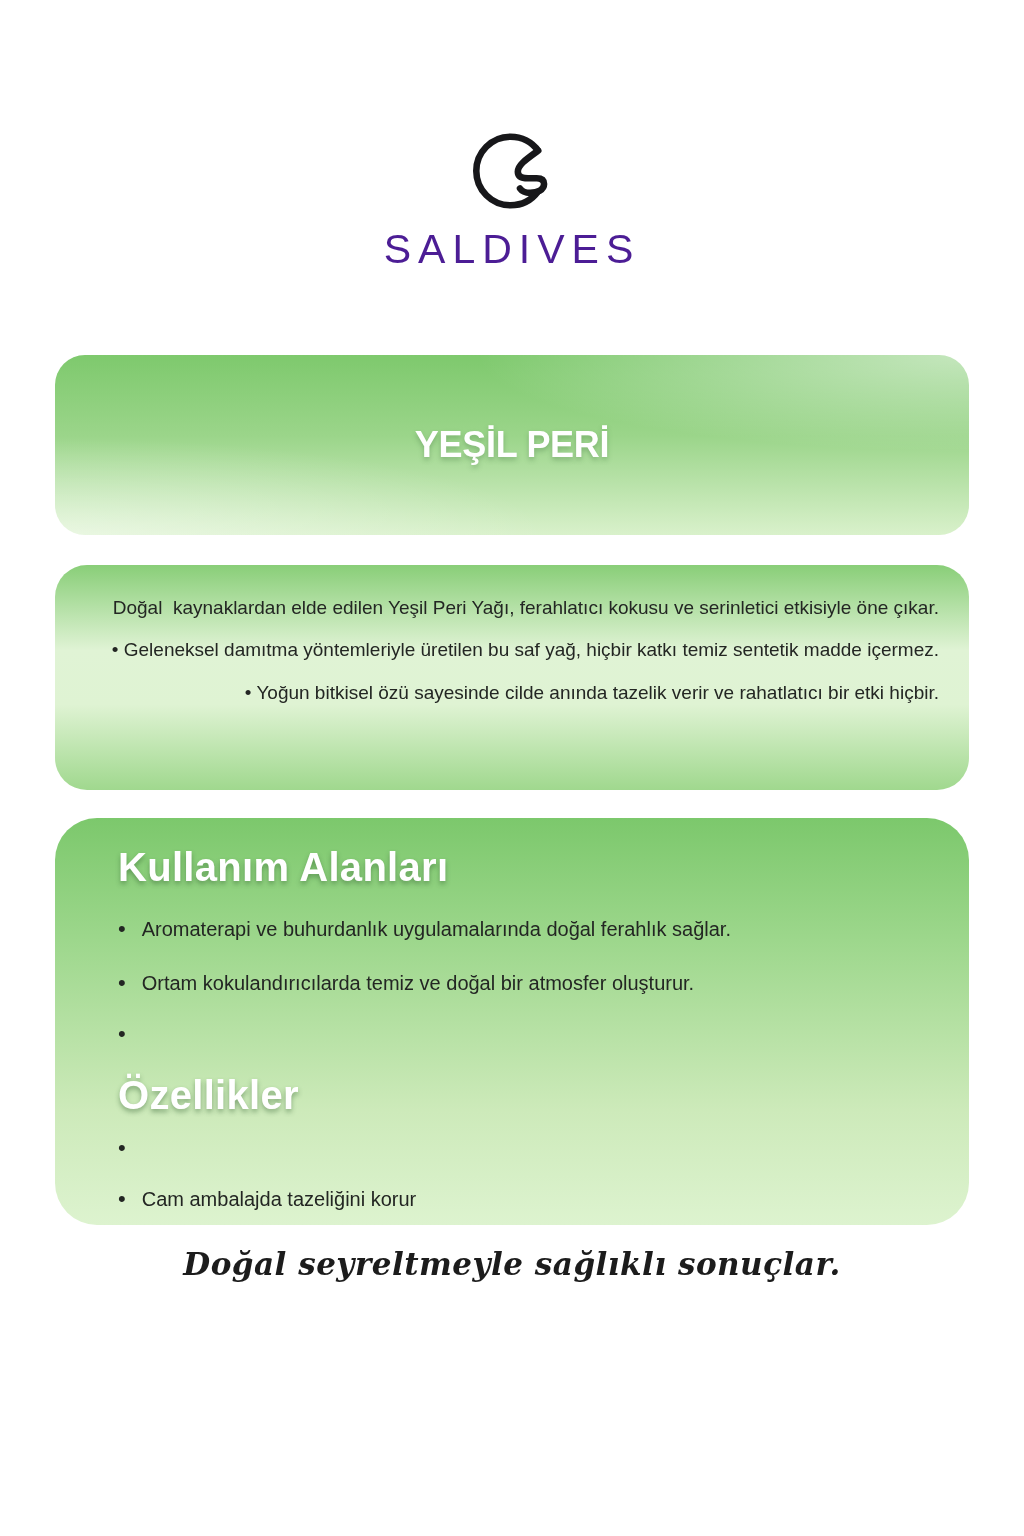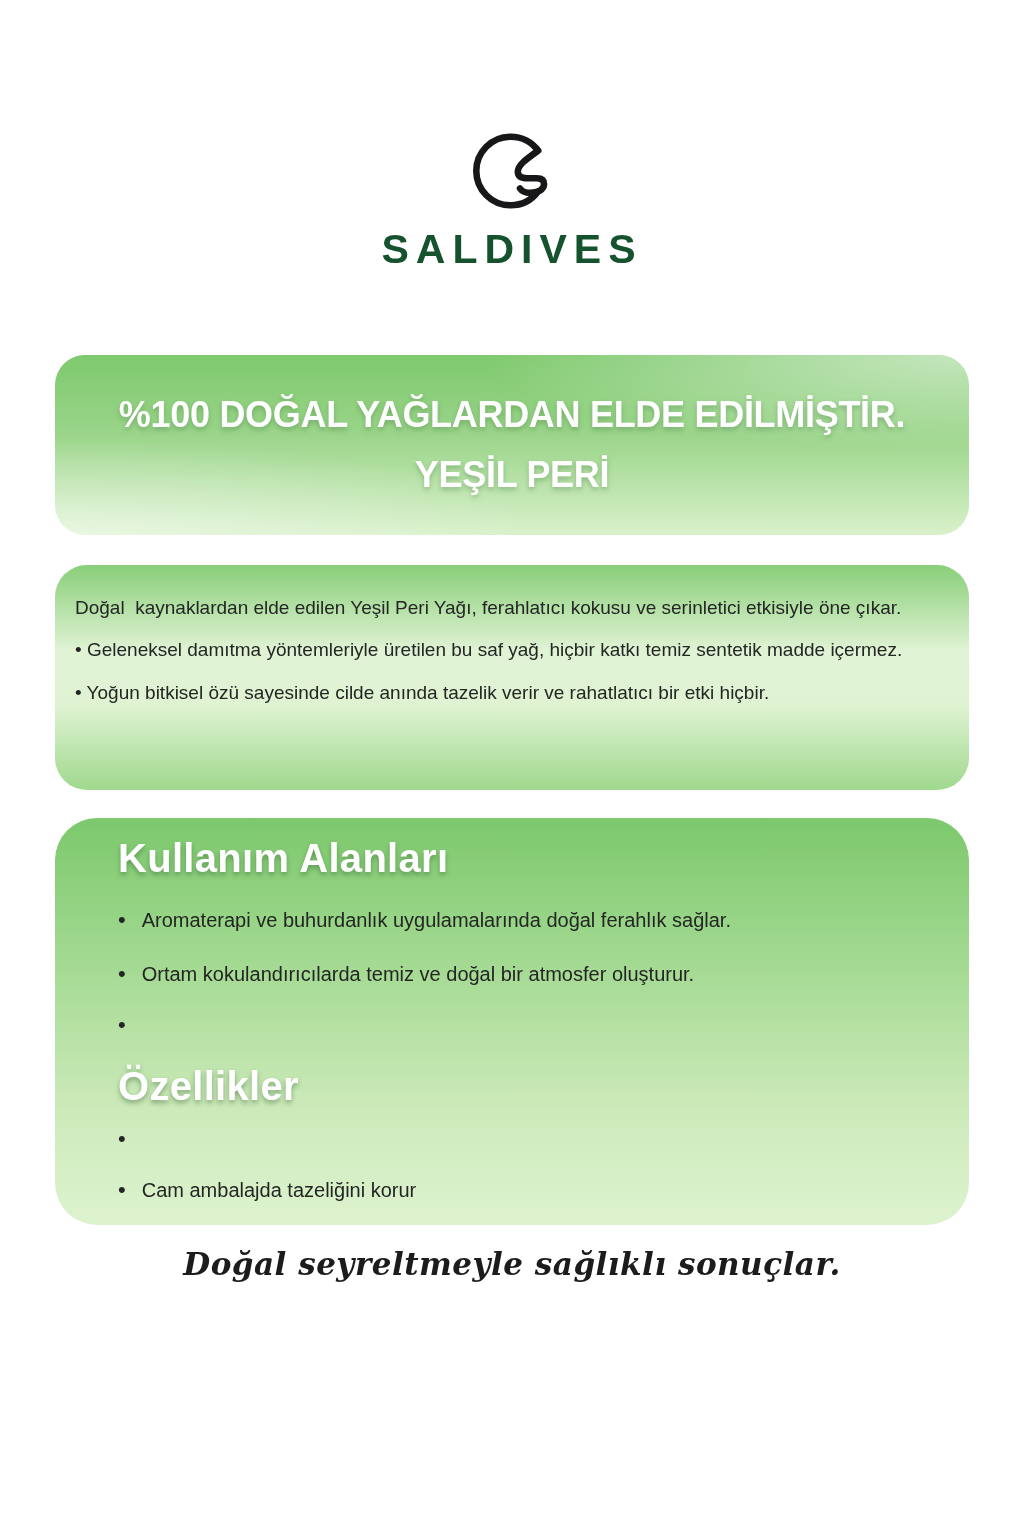--- a/index.html
+++ b/index.html
@@ -19,24 +19,24 @@
     position: absolute;
     top: 128px;
     left: 0;
     width: 100%;
     text-align: center;
   }
   .logo-wrap { display: inline-block; }
   .brand-name {
     margin-top: 8px;
     font-family: "Liberation Sans", sans-serif;
-    font-weight: 700;
+    font-weight: 400;
     font-size: 41px;
     letter-spacing: 7px;
-    color: #14532d;
+    color: #4c1d95;
   }
 
   
   .card {
     position: absolute;
     left: 55px;
     width: 914px;
   }
 
   
@@ -64,36 +64,37 @@
     text-shadow: 0 3px 5px rgba(60, 110, 60, 0.35);
   }
 
   
   .desc-card {
     top: 565px;
     height: 225px;
     border-radius: 32px;
     background: linear-gradient(180deg, #89ce78 0%, #e0f3d5 38%, #dff3d3 62%, #a0d88e 100%);
     padding: 26px 30px 0 20px;
+    text-align: right;
   }
   .desc-card p {
     font-size: 19px;
     line-height: 1.75;
     color: #232623;
     margin-bottom: 9px;
     white-space: pre-wrap;
   }
 
   
   .info-card {
     top: 818px;
     height: 407px;
     border-radius: 42px;
     background: linear-gradient(180deg, #7cc86c 0%, #9dd78c 30%, #cdeaba 72%, #ddf3cf 100%);
-    padding: 16px 50px 0 63px;
+    padding: 25px 50px 0 63px;
   }
   .section-heading {
     color: #ffffff;
     font-weight: 700;
     font-size: 40px;
     letter-spacing: 0.3px;
     text-shadow: 0 3px 5px rgba(45, 90, 45, 0.45);
     line-height: 1.2;
   }
   .heading-usage { margin-bottom: 24px; }
@@ -140,21 +141,20 @@
       <svg width="88" height="86" viewBox="0 0 120 118" aria-hidden="true">
         <circle cx="58" cy="59" r="47" fill="none" stroke="#17171a" stroke-width="9" stroke-dasharray="236 59.3" stroke-dashoffset="265.6"></circle>
         <path d="M 96 31 C 78 44, 68 51, 68 60 C 68 67, 74 69, 82 69 L 94 69
                  C 101 69, 104 72, 104 77 C 104 85, 95 89, 85 89 C 78 89, 73 86, 71 83" fill="none" stroke="#17171a" stroke-width="9" stroke-linecap="round"></path>
       </svg>
     </span>
     <div class="brand-name">SALDIVES</div>
   </header>
 
   <section class="card title-banner">
-    <div class="title-line">%100 DOĞAL YAĞLARDAN ELDE EDİLMİŞTİR.</div>
     <div class="title-line">YEŞİL PERİ</div>
   </section>
 
   <section class="card desc-card">
     <p>Doğal  kaynaklardan elde edilen Yeşil Peri Yağı, ferahlatıcı kokusu ve serinletici etkisiyle öne çıkar.</p>
     <p>• Geleneksel damıtma yöntemleriyle üretilen bu saf yağ, hiçbir katkı temiz sentetik madde içermez.</p>
     <p>• Yoğun bitkisel özü sayesinde cilde anında tazelik verir ve rahatlatıcı bir etki hiçbir.</p>
   </section>
 
   <section class="card info-card">

